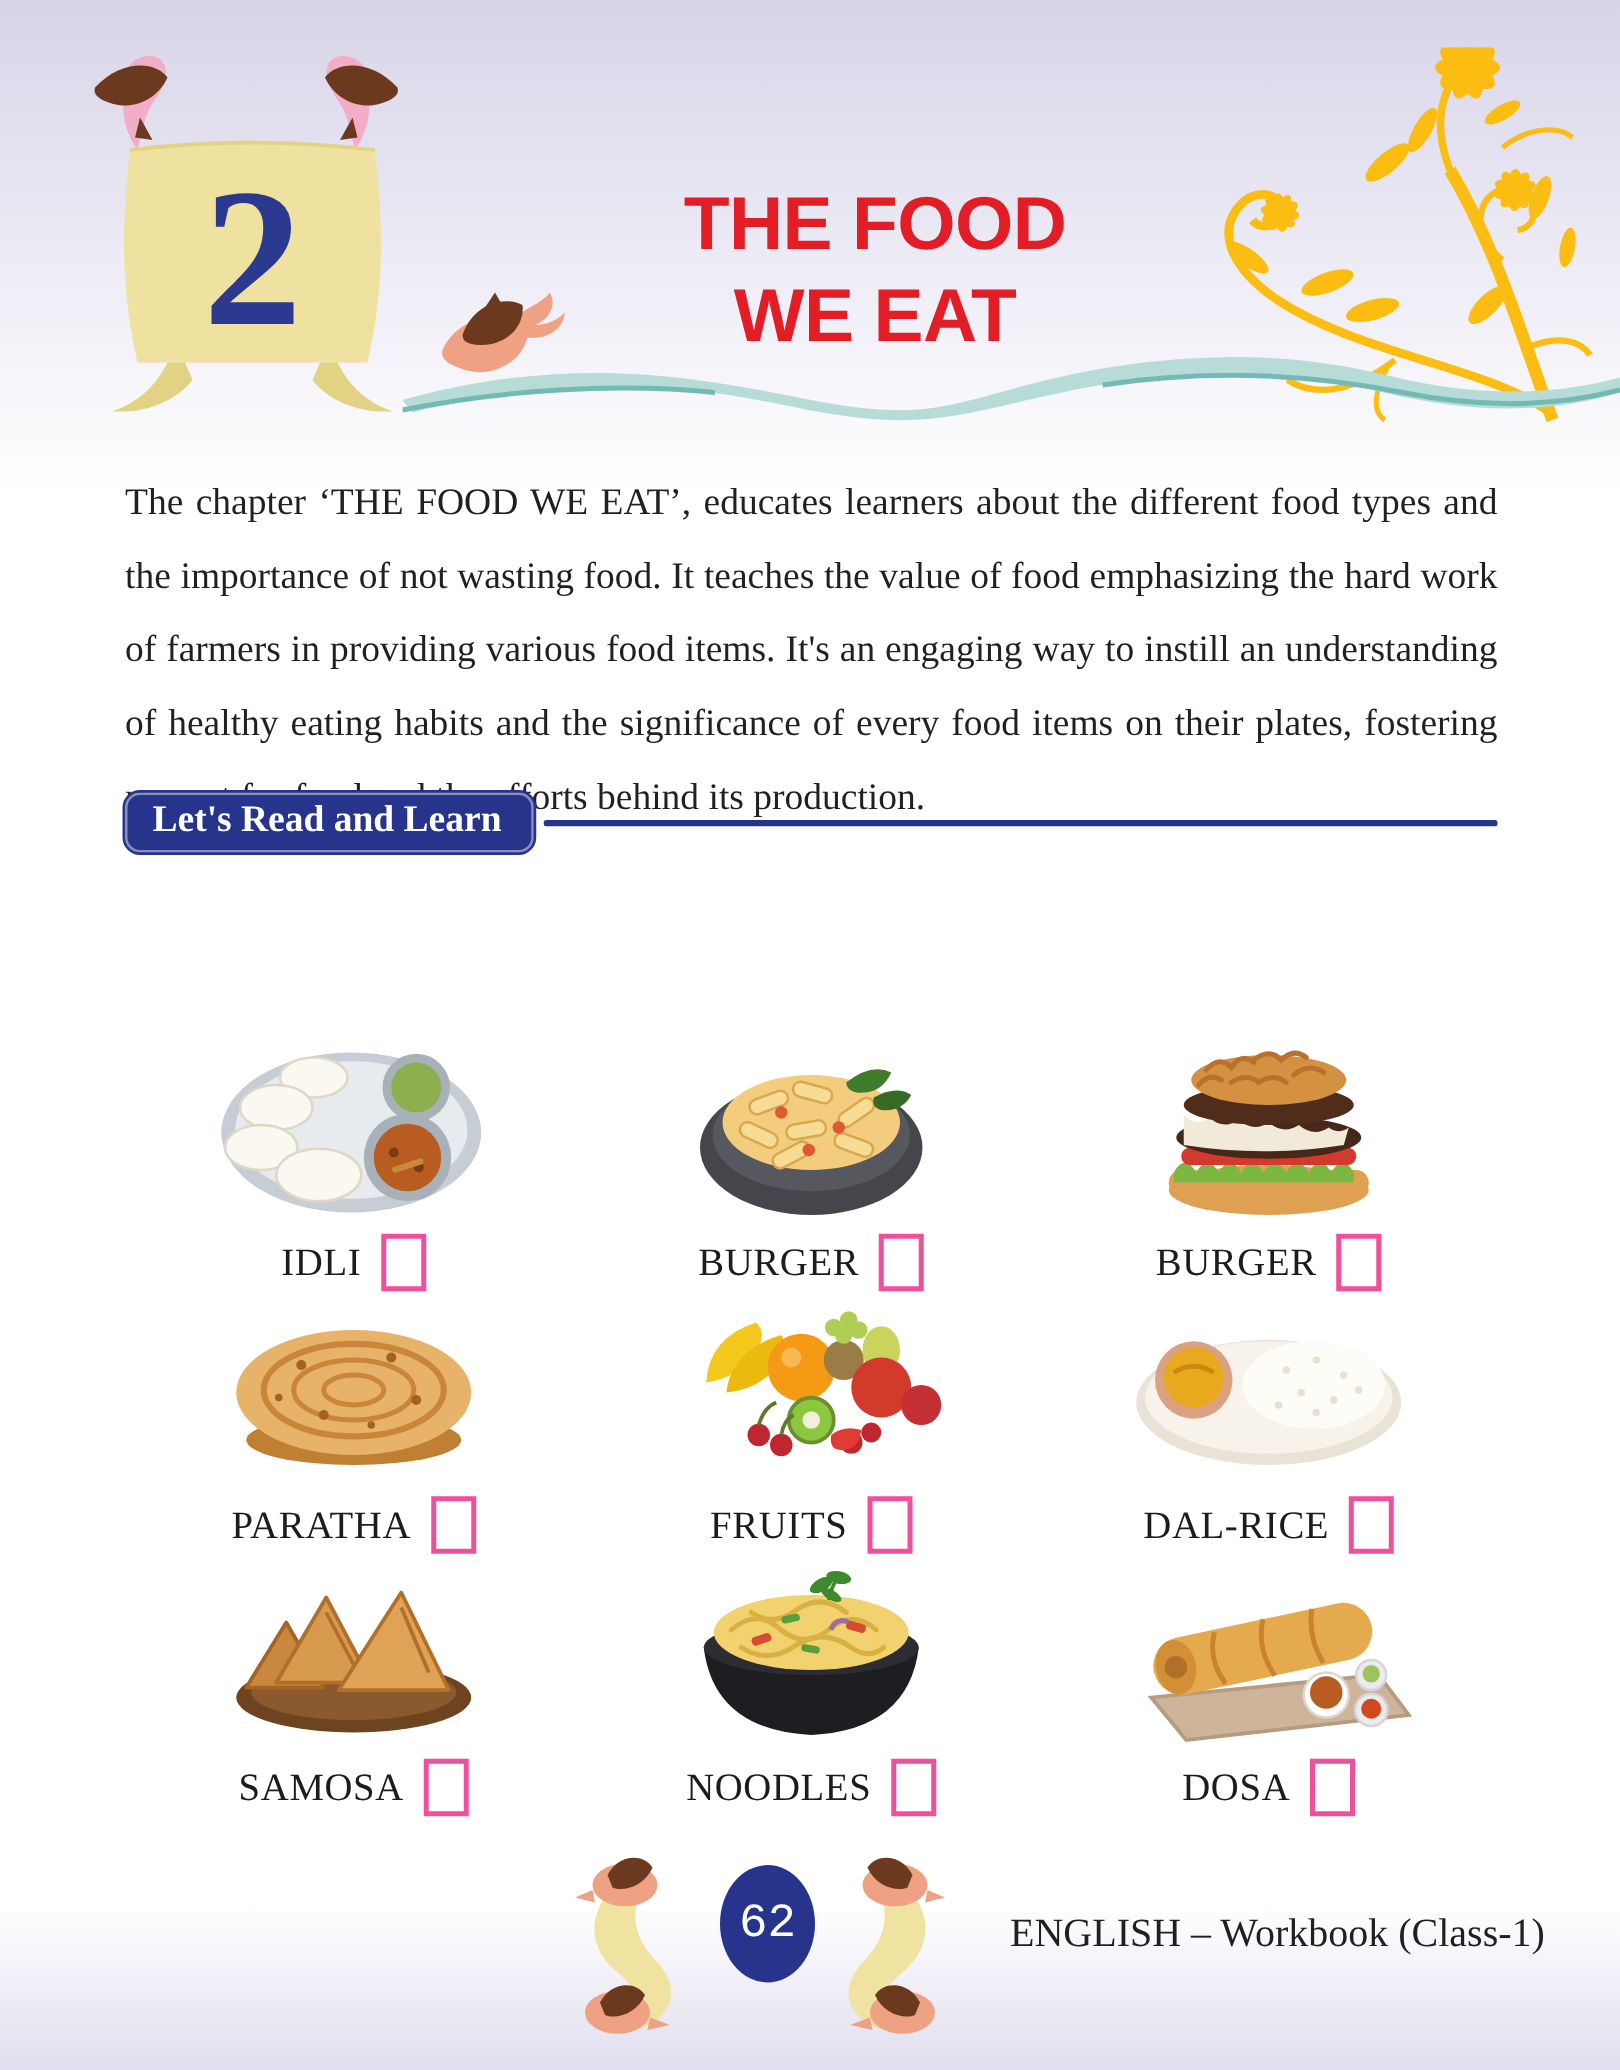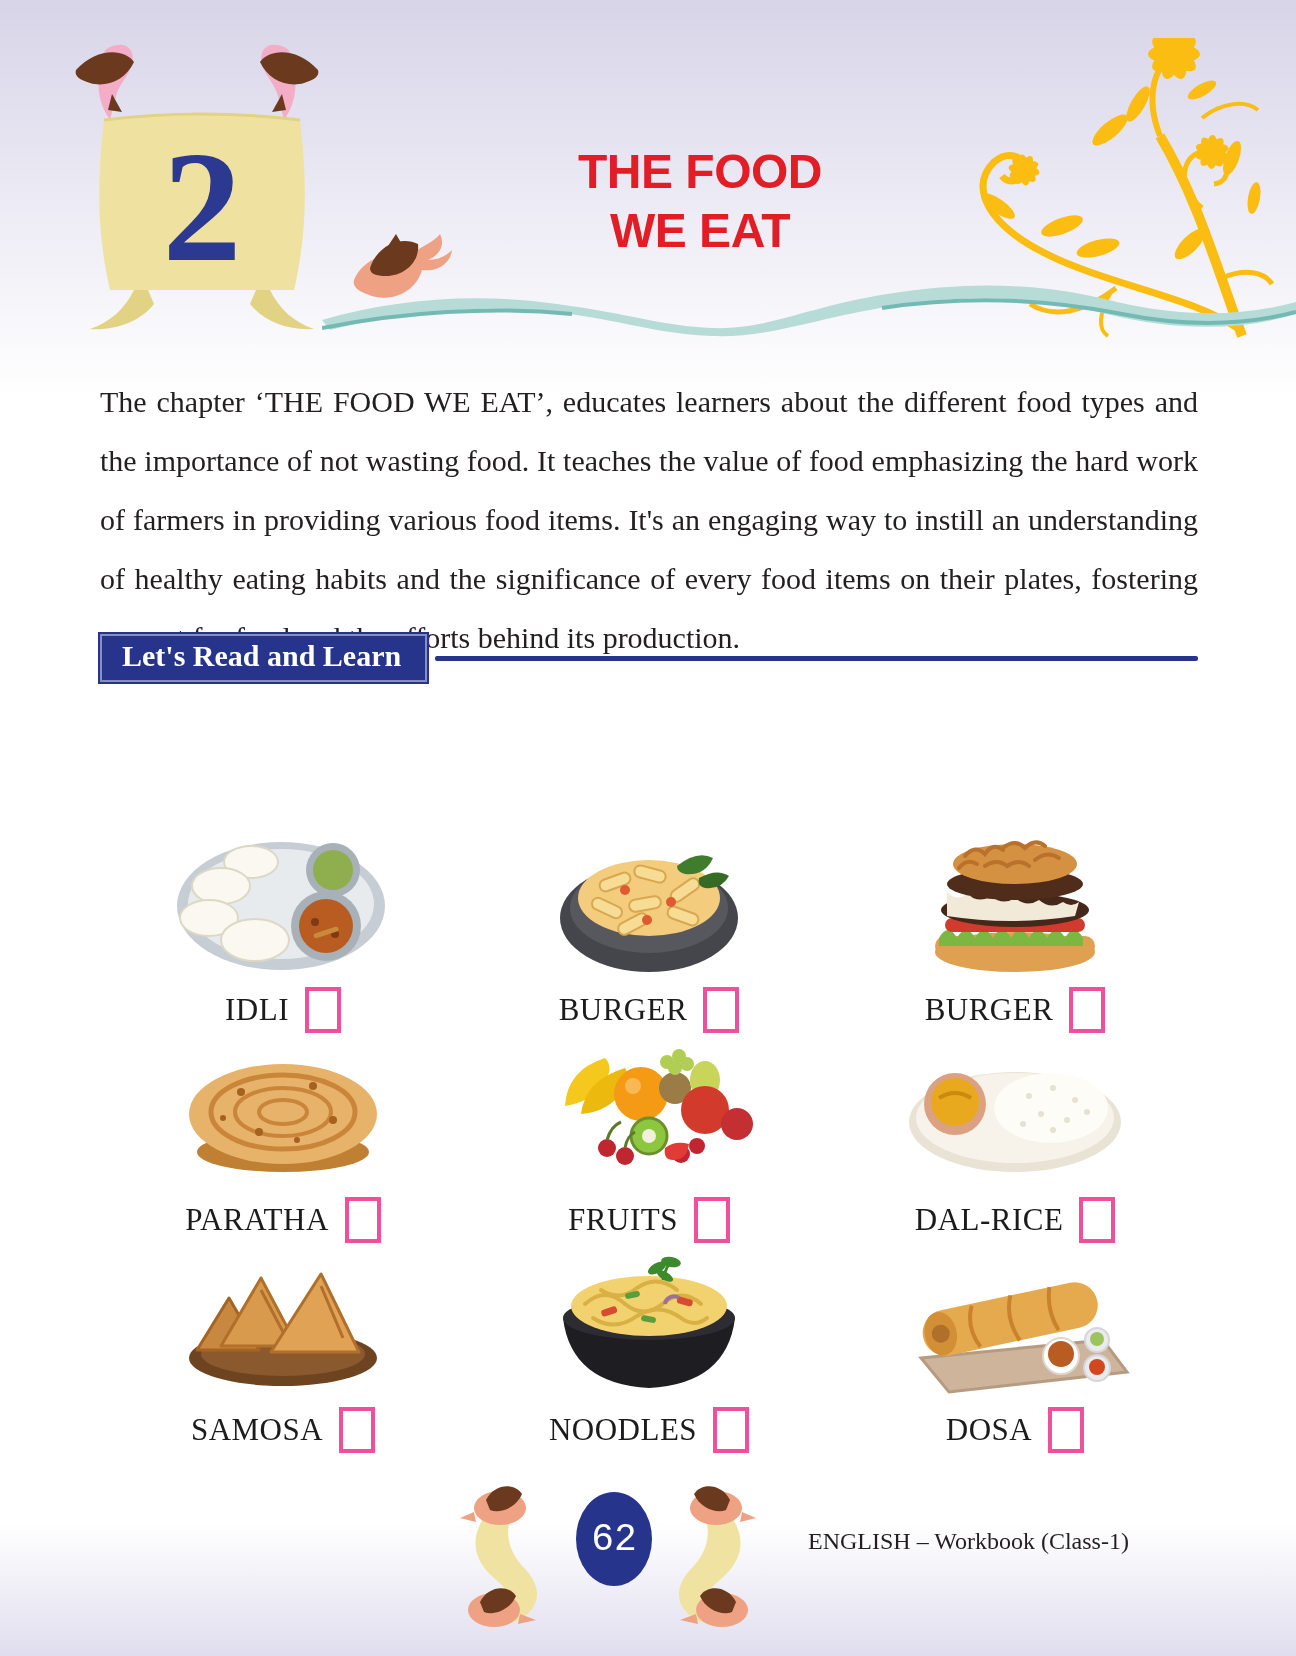--- a/index.html
+++ b/index.html
@@ -24,21 +24,21 @@
     color:#2b3990;
   }
   .flying-bird { position:absolute; left:336px; top:222px; }
   .floral { position:absolute; right:4px; top:38px; }
   .wave { position:absolute; left:322px; top:268px; }
 
   .title-block {
     position:absolute; left:430px; top:142px; width:540px;
     text-align:center;
     font-family:"Liberation Sans", sans-serif;
-    font-weight:800; font-size:48px; line-height:1.23;
+    font-weight:800; font-size:60px; line-height:1.23;
     letter-spacing:-0.5px;
     color:#e21d26;
   }
 
   
   .intro {
     position:absolute; left:100px; top:372px; width:1098px;
     font-size:30px; line-height:59px;
     color:#231f20;
     text-align:justify;
@@ -47,21 +47,21 @@
   
   .badge-row {
     position:absolute; left:100px; top:634px; width:1098px;
     display:flex; align-items:center;
   }
   .badge {
     background:#27348b;
     color:#ffffff;
     font-weight:bold; font-size:30px;
     padding:5px 26px 9px 22px;
-    border-radius:0;
+    border-radius:12px;
     box-shadow:inset 0 0 0 2px rgba(255,255,255,.45), 0 0 0 2px #27348b;
     white-space:nowrap;
   }
   .badge-line { flex:1; height:5px; background:#27348b; margin-left:8px; border-radius:2px; }
 
   
   .instruction {
     position:absolute; left:100px; top:694px; width:1098px;
     font-weight:bold; font-size:31px; line-height:41px;
     color:#e21d26;
@@ -95,21 +95,21 @@
   .motif-right { left:652px; transform:scaleX(-1); }
   .page-oval {
     position:absolute; left:576px; top:1492px;
     width:76px; height:94px;
     background:#27348b; border-radius:50%;
     display:flex; align-items:center; justify-content:center;
     color:#ffffff; font-size:38px; font-family:Liberation Mono, monospace;
   }
   .footer-text {
     position:absolute; left:808px; top:1528px;
-    font-size:24px; color:#231f20;
+    font-size:32px; color:#231f20;
   }
 </style>
 </head>
 <body>
 
 <div class="page">
 
   <div class="banner-group">
     <svg width="260" height="310" viewBox="0 0 260 310">
 

